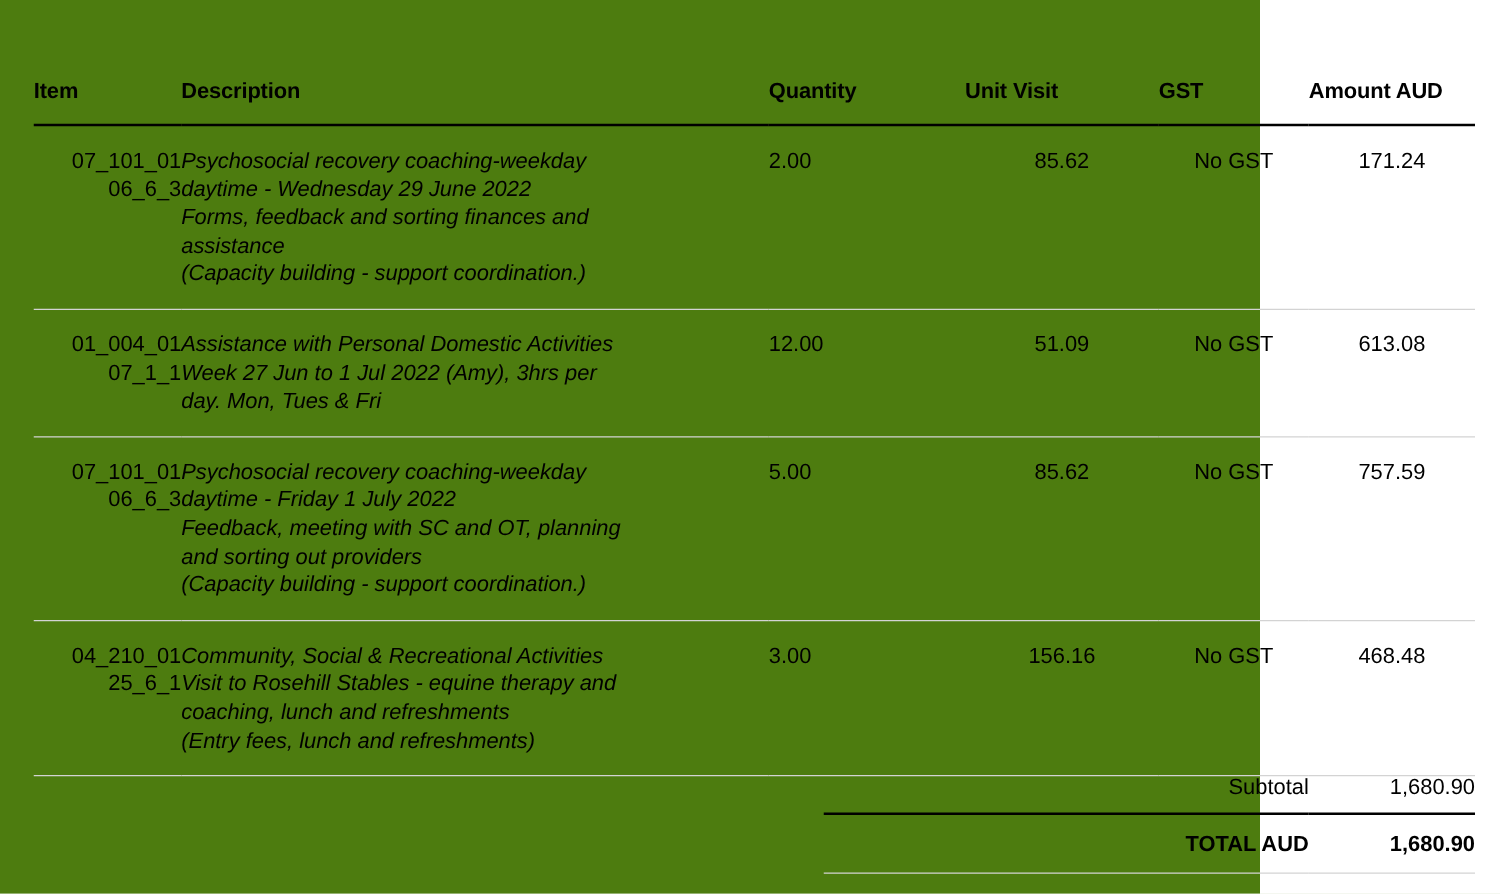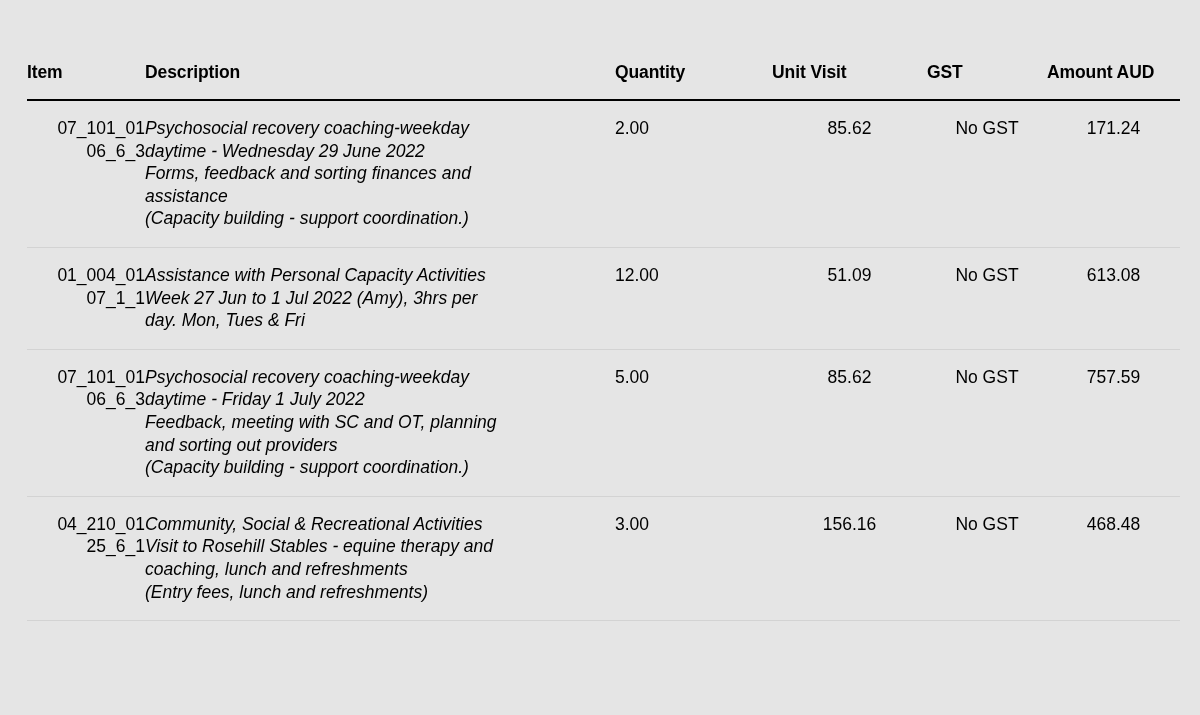--- a/index.html
+++ b/index.html
@@ -11,25 +11,25 @@
   body {
     width: 1200px;
     height: 715px;
     font-family: "Liberation Sans", sans-serif;
     color: #000000;
     -webkit-font-smoothing: antialiased;
   }
 
   .invoice-sheet {
     position: relative;
-    width: 1200px;
+    width: 1008px;
     height: 715px;
     box-sizing: border-box;
     padding: 0;
-    background: #e5e5e5;
+    background: #4d7c0f;
   }
 
   .items-table {
     position: absolute;
     left: 27px;
     top: 62px;
     width: 1153px;
     border-collapse: collapse;
     table-layout: fixed;
   }
@@ -146,21 +146,21 @@
           <td class="cell-price">85.62</td>
           <td class="cell-gst">No GST</td>
           <td class="cell-amount">171.24</td>
         </tr>
         <tr>
           <td class="cell-item">
             <span class="item-code">01_004_01</span>
             <span class="item-code">07_1_1</span>
           </td>
           <td class="cell-desc">
-            <span class="desc-line">Assistance with Personal Capacity Activities</span>
+            <span class="desc-line">Assistance with Personal Domestic Activities</span>
             <span class="desc-line">Week 27 Jun to 1 Jul 2022 (Amy), 3hrs per</span>
             <span class="desc-line">day. Mon, Tues &amp; Fri</span>
           </td>
           <td class="cell-quantity">12.00</td>
           <td class="cell-price">51.09</td>
           <td class="cell-gst">No GST</td>
           <td class="cell-amount">613.08</td>
         </tr>
         <tr>
           <td class="cell-item">
@@ -191,14 +191,32 @@
             <span class="desc-line">(Entry fees, lunch and refreshments)</span>
           </td>
           <td class="cell-quantity">3.00</td>
           <td class="cell-price">156.16</td>
           <td class="cell-gst">No GST</td>
           <td class="cell-amount">468.48</td>
         </tr>
       </tbody>
   </table>
 
+  <div class="totals">
+    <table class="totals-table">
+      <colgroup>
+          <col class="tcol-label">
+          <col class="tcol-value">
+        </colgroup>
+      <tbody>
+        <tr class="subtotal-row">
+          <td class="t-label">Subtotal</td>
+          <td class="t-value">1,680.90</td>
+        </tr>
+        <tr class="total-row">
+          <td class="t-label">TOTAL AUD</td>
+          <td class="t-value">1,680.90</td>
+        </tr>
+      </tbody>
+    </table>
+  </div>
 
 </div>
 
 </body></html>

